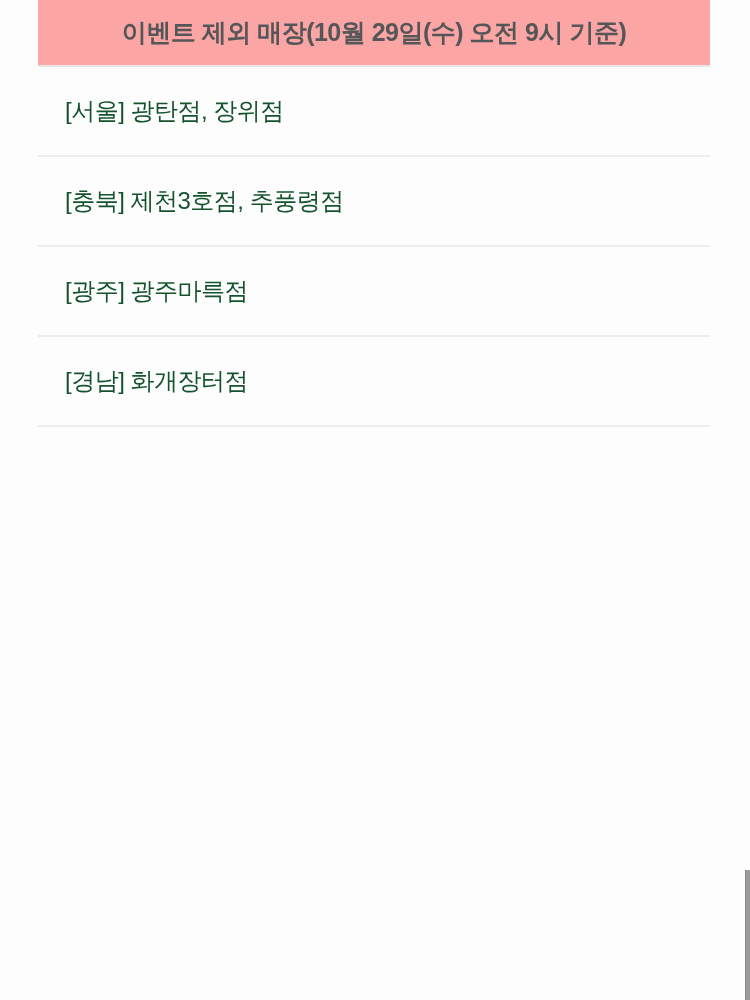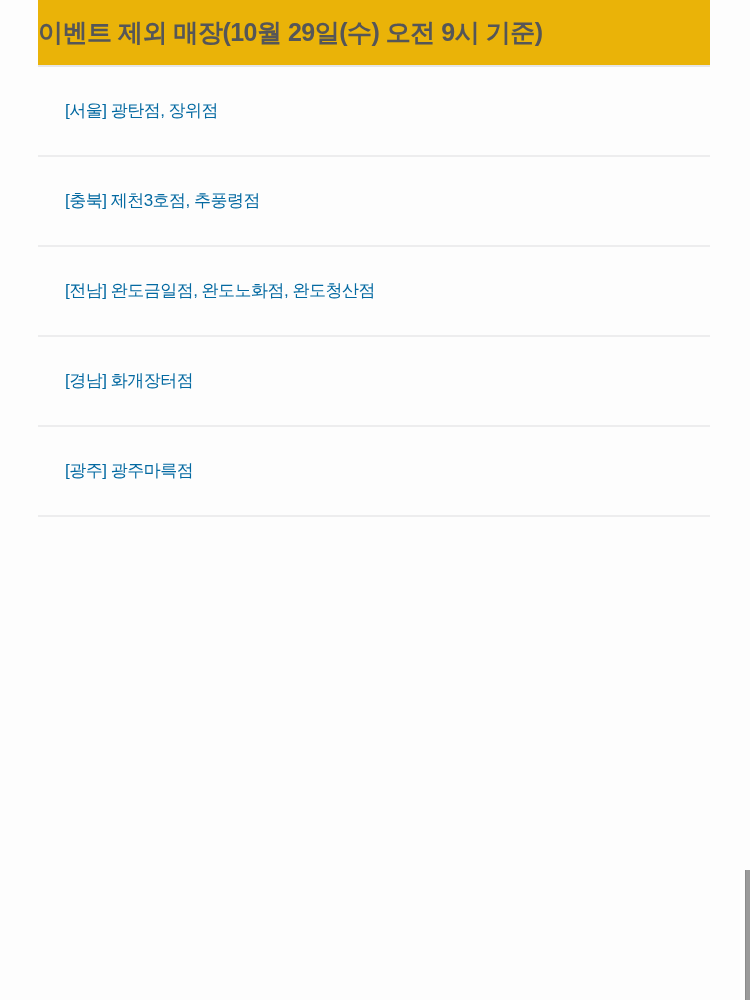--- a/index.html
+++ b/index.html
@@ -14,44 +14,44 @@
     position: absolute; inset: 0;
     background: #fdfdfd;
   }
   .table {
     position: absolute;
     left: 38px; top: 0;
     width: 672px;
   }
   .table-header {
     height: 67px;
-    background: #eab308;
+    background: #fca5a5;
     border-bottom: 2px solid #e6e6e8;
     display: flex;
     align-items: center;
-    justify-content: flex-start;
+    justify-content: center;
   }
   .table-header .title {
     font-size: 25px;
     font-weight: 700;
     color: #555658;
     letter-spacing: -0.5px;
     text-align: center;
   }
   .row {
     min-height: 90px;
     border-bottom: 2px solid #ededee;
     display: flex;
     align-items: center;
     padding: 22px 10px 22px 27px;
   }
   .row .row-text {
-    font-size: 17px;
+    font-size: 24px;
     line-height: 40px;
-    color: #0369a1;
+    color: #14532d;
     letter-spacing: -0.5px;
     word-break: break-all;
   }
   .row.row-busan { min-height: 87px; }
   .scrollbar-thumb {
     position: absolute;
     right: 0; top: 870px;
     width: 5px; height: 130px;
     background: #9a9a9a;
     border-left: 1px solid #8a8a8a;
@@ -72,30 +72,27 @@
     <div class="row">
       <span class="row-text">[서울] 광탄점, 장위점</span>
     </div>
 
 
     <div class="row">
       <span class="row-text">[충북] 제천3호점, 추풍령점</span>
     </div>
 
 
+
     <div class="row">
-      <span class="row-text">[전남] 완도금일점, 완도노화점, 완도청산점</span>
+      <span class="row-text">[광주] 광주마륵점</span>
     </div>
 
     <div class="row">
       <span class="row-text">[경남] 화개장터점</span>
-    </div>
-
-    <div class="row">
-      <span class="row-text">[광주] 광주마륵점</span>
     </div>
 
 
 
   </div>
 
   <div class="scrollbar-thumb"></div>
 
 </div>
 

